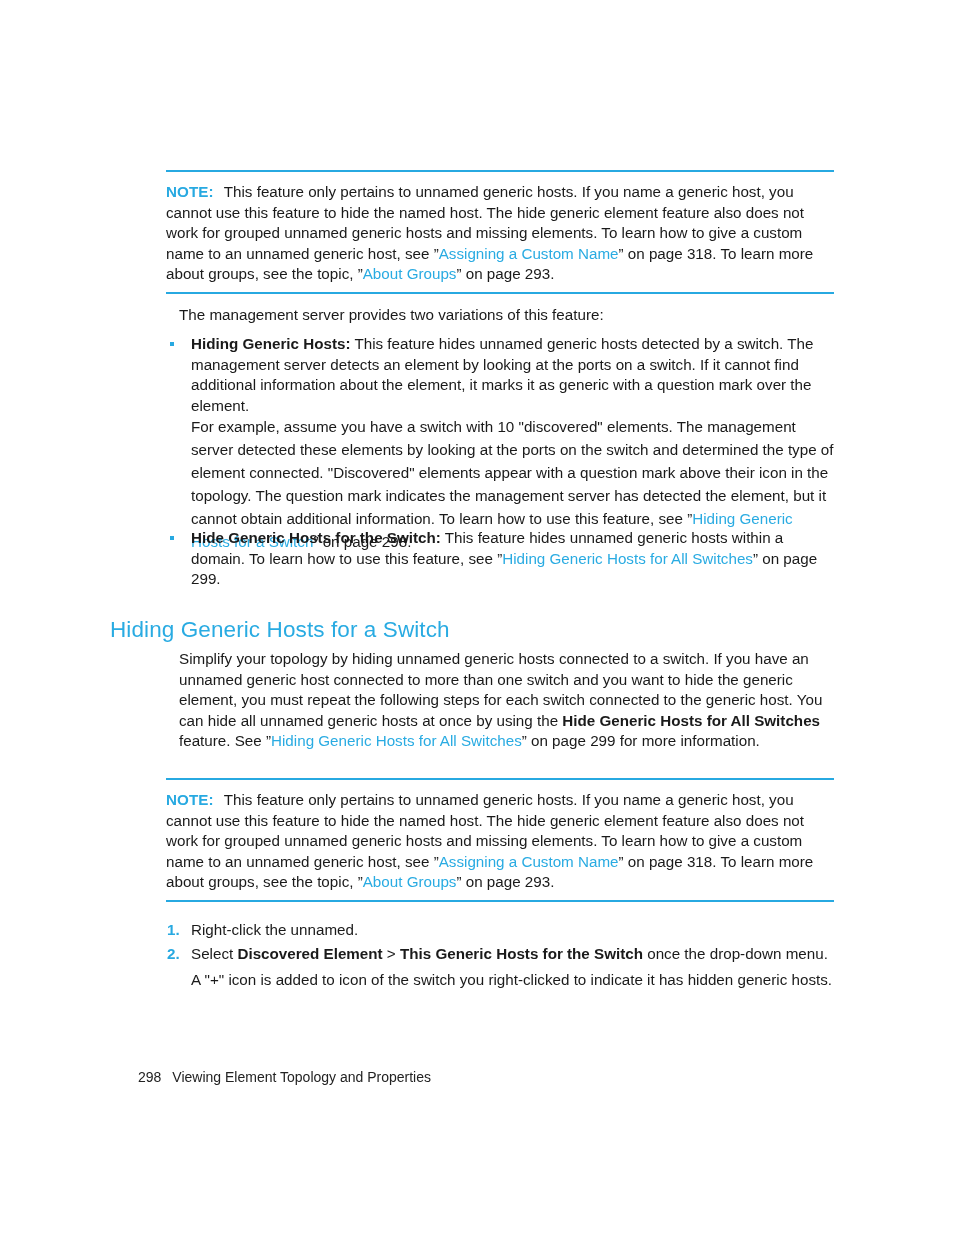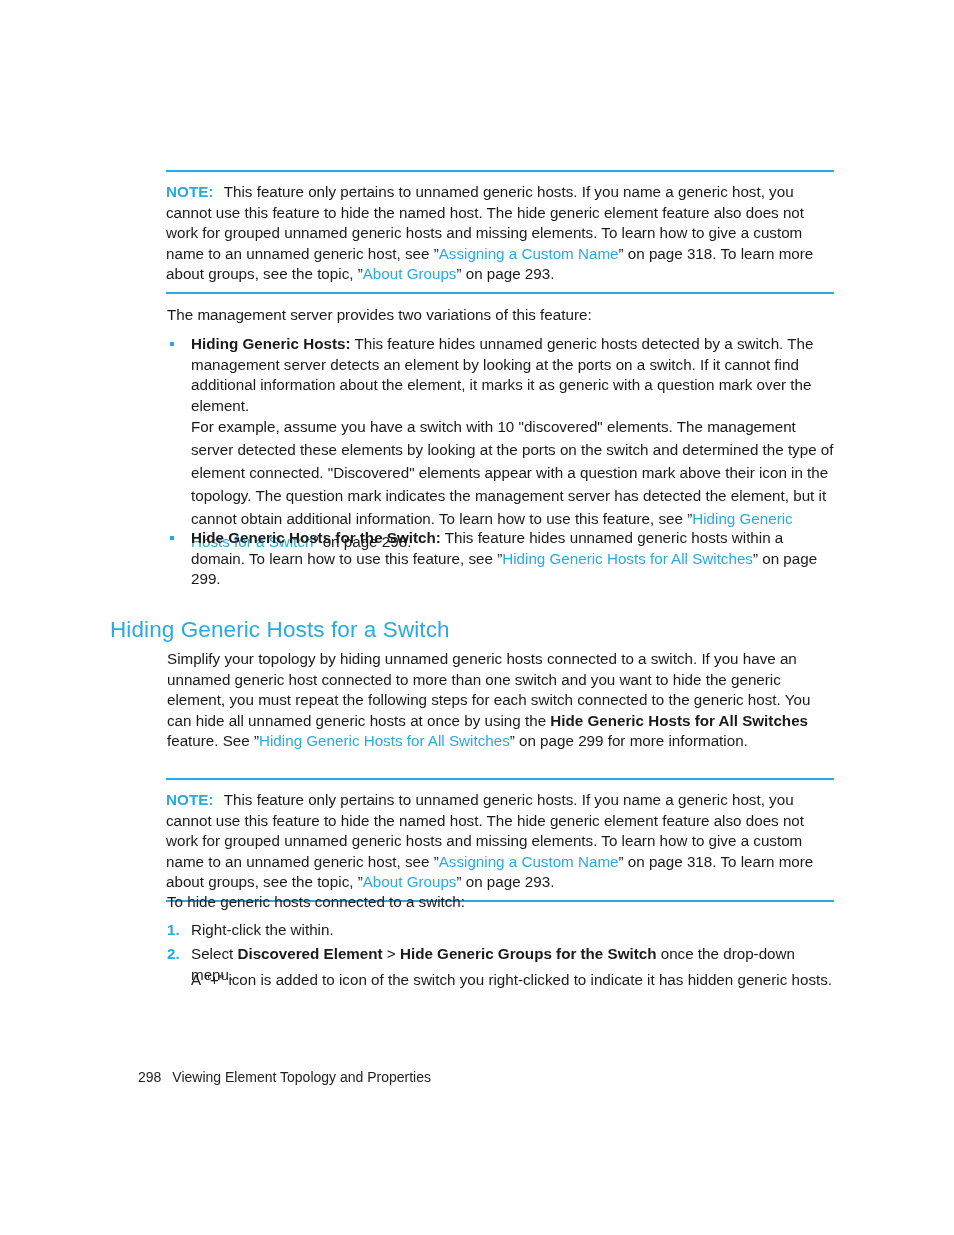--- a/index.html
+++ b/index.html
@@ -60,20 +60,21 @@
     font-weight: bold;
     letter-spacing: 0.1px;
   }
   .note-gap { display: inline-block; width: 10px; }
 
   
   .para {
     font-size: 15.2px;
     line-height: 20.6px;
     color: #1a1a1a;
+    margin-left: 12px;
   }
 
   
   .bullet-row {
     position: relative;
     padding-left: 24px;
   }
   .bullet-dot {
     position: absolute;
     left: 3px;
@@ -180,35 +181,32 @@
   </div>
 
   <div class="note-block" style="top:778px;">
     <div class="note-rule"></div>
     <div class="note-body">
       <span class="note-label">NOTE:</span><span class="note-gap"></span><span>This feature only pertains to unnamed generic hosts. If you name a generic host, you cannot use this feature to hide the named host. The hide generic element feature also does not work for grouped unnamed generic hosts and missing elements. To learn how to give a custom name to an unnamed generic host, see ”</span><span class="lnk">Assigning a Custom Name</span><span>” on page 318. To learn more about groups, see the topic, ”</span><span class="lnk">About Groups</span><span>” on page 293.</span>
     </div>
     <div class="note-rule bottom"></div>
   </div>
 
-  <div class="body-col" style="top:892px;">
-    <div class="para">To hide generic hosts connected to a switch:</div>
-  </div>
 
   <div class="body-col" style="top:920px;">
     <div class="num-row">
       <span class="num-marker">1.</span>
-      <div class="num-text">Right-click the within.</div>
+      <div class="num-text">Right-click the unnamed.</div>
     </div>
   </div>
 
   <div class="body-col" style="top:944px;">
     <div class="num-row">
       <span class="num-marker">2.</span>
-      <div class="num-text"><span>Select </span><span class="b">Discovered Element</span><span> &gt; </span><span class="b">Hide Generic Groups for the Switch</span><span> once the drop-down menu.</span></div>
+      <div class="num-text"><span>Select </span><span class="b">Discovered Element</span><span> &gt; </span><span class="b">This Generic Hosts for the Switch</span><span> once the drop-down menu.</span></div>
     </div>
   </div>
 
   <div class="body-col" style="top:968px;">
     <div class="sub-para">A "+" icon is added to icon of the switch you right-clicked to indicate it has hidden generic hosts.</div>
   </div>
 
   <div class="footer">
     <span class="pg">298</span><span>Viewing Element Topology and Properties</span>
   </div>

